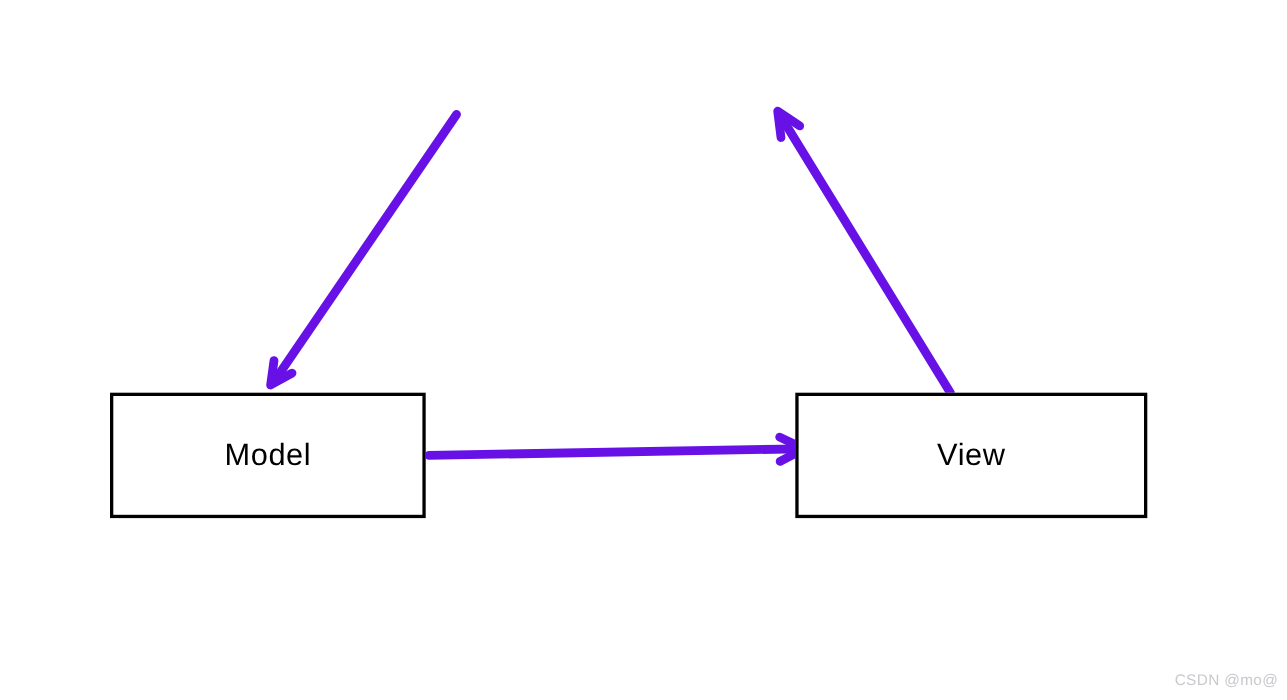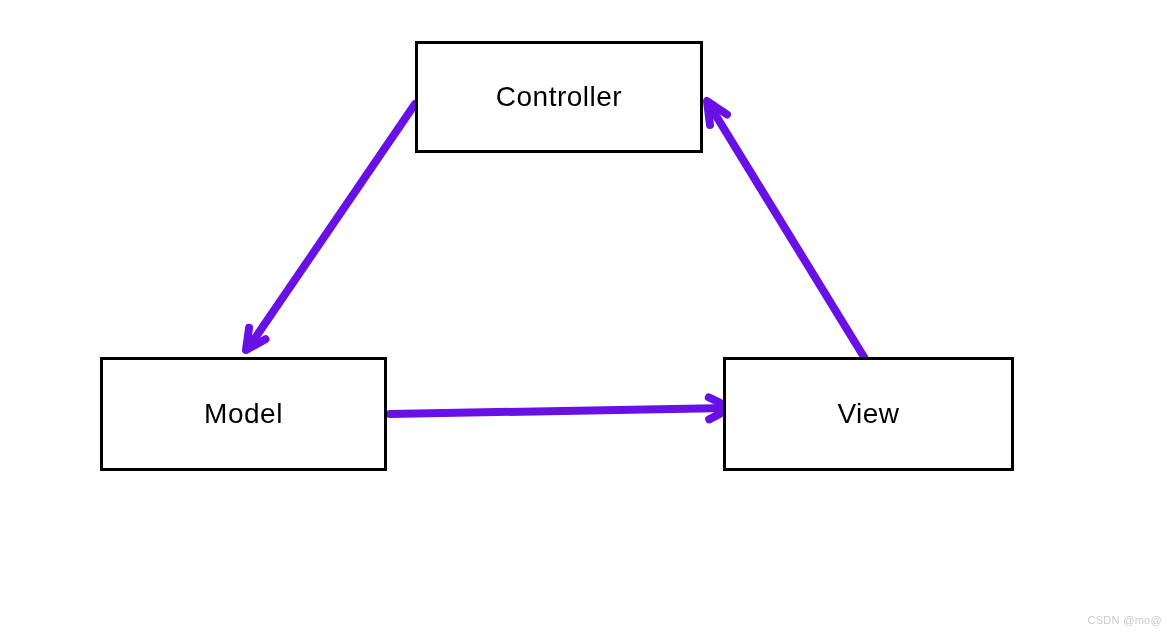--- a/index.html
+++ b/index.html
@@ -34,26 +34,26 @@
     align-items: center;
     justify-content: center;
   }
   .node-label {
     font-size: 28px;
     color: #000000;
     letter-spacing: 0.5px;
   }
   .node-controller { left: 415px; top: 41px;  width: 288px; height: 112px; }
   .node-model      { left: 100px; top: 357px; width: 287px; height: 114px; justify-content: center; }
-  .node-view       { left: 723px; top: 357px; width: 291px; height: 114px; }
+  .node-view       { left: 723px; top: 357px; width: 320px; height: 114px; }
   .watermark {
     position: absolute;
     right: 8px;
     bottom: 10px;
-    font-size: 11px;
+    font-size: 14px;
     color: #c9c9cd;
     letter-spacing: 0.3px;
     user-select: none;
   }
 </style>
 </head>
 <body>
 
 <div class="canvas">
 
@@ -62,23 +62,20 @@
     <line class="arrow-shaft" x1="415" y1="104" x2="249" y2="347"></line>
     <polyline class="arrow-head" points="249.1,327.8 246,350 265.5,339.2"></polyline>
 
     <line class="arrow-shaft" x1="390" y1="414" x2="728" y2="408"></line>
     <polyline class="arrow-head" points="709.2,419.4 731,408 708.8,397.4"></polyline>
 
     <line class="arrow-shaft" x1="864" y1="357" x2="710" y2="106"></line>
     <polyline class="arrow-head" points="727,114.5 707,101 710,125"></polyline>
   </svg>
 
-  <div class="node node-controller">
-    <span class="node-label">Controller</span>
-  </div>
 
   <div class="node node-model">
     <span class="node-label">Model</span>
   </div>
 
   <div class="node node-view">
     <span class="node-label">View</span>
   </div>
 
   <div class="watermark">CSDN @mo@</div>

